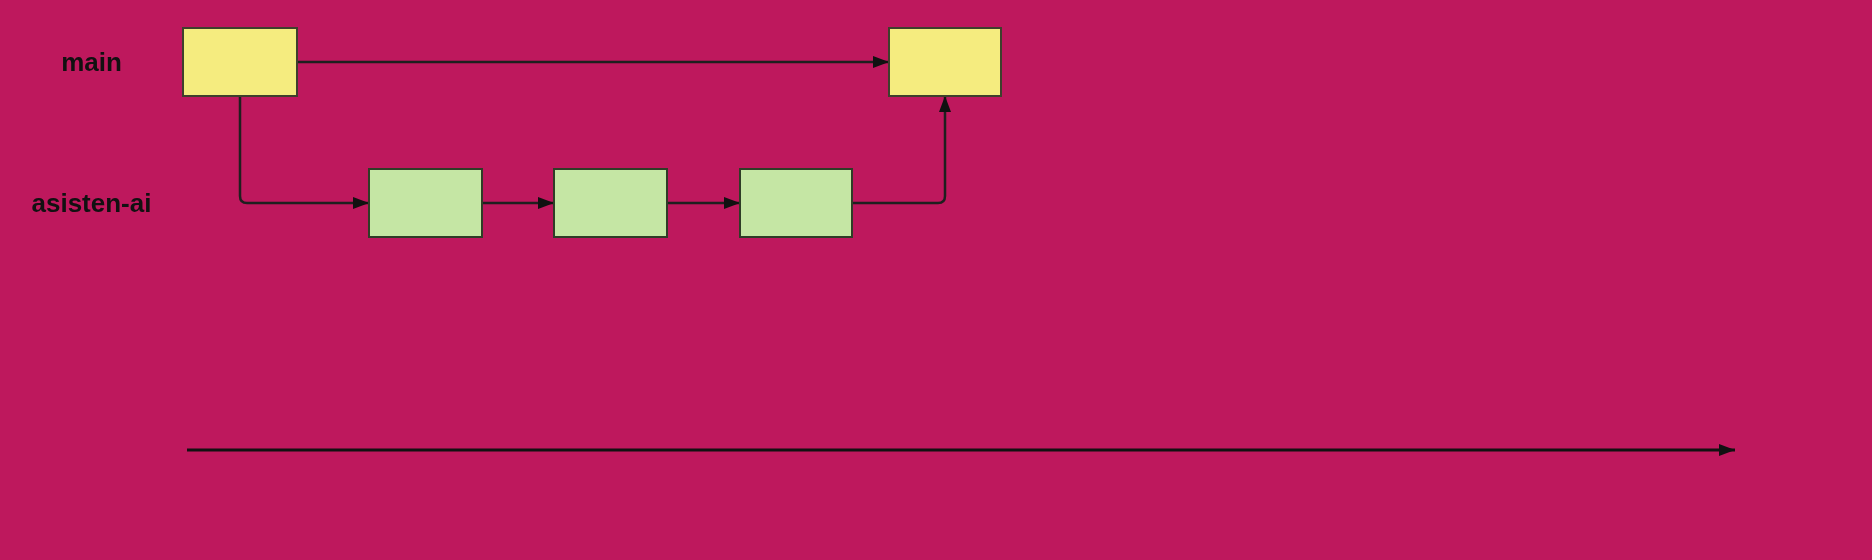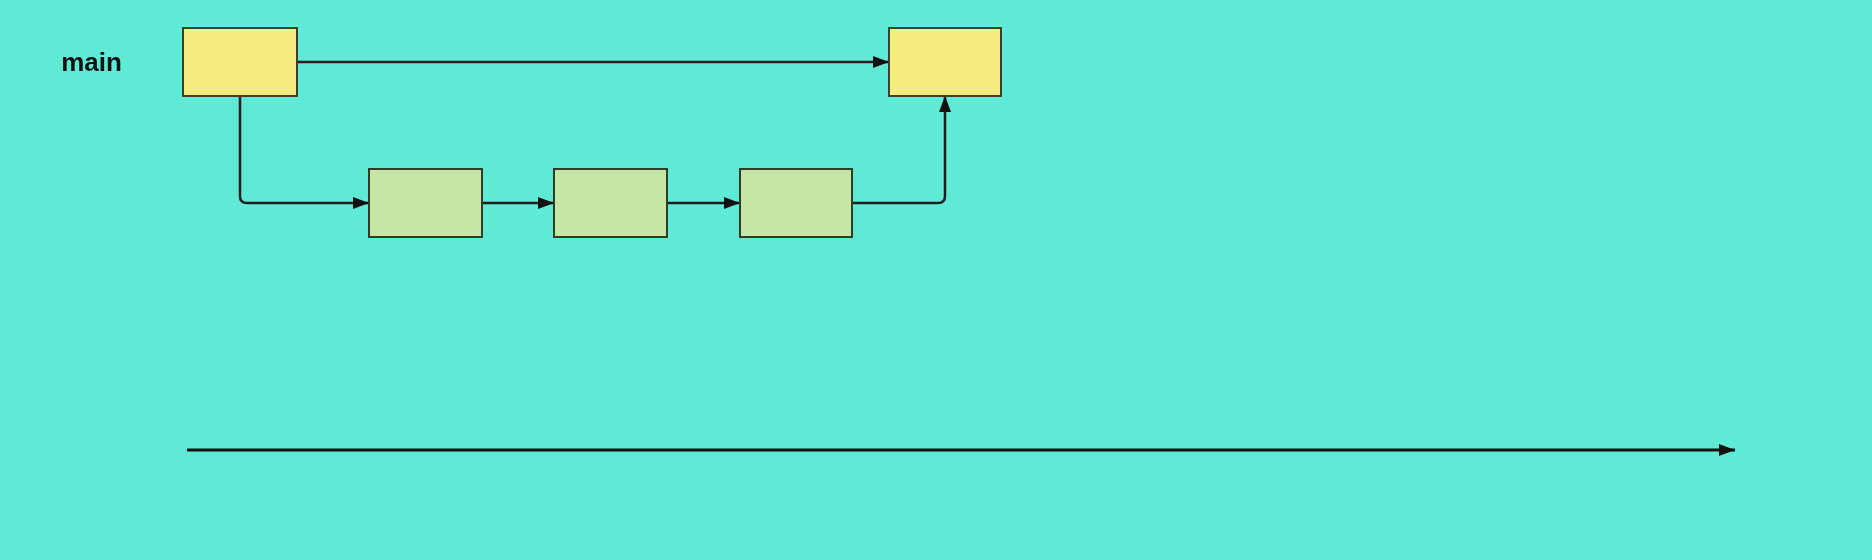--- a/index.html
+++ b/index.html
@@ -4,21 +4,21 @@
 <style>
   html, body {
     margin: 0;
     padding: 0;
     background: #ffffff;
   }
   .canvas {
     position: relative;
     width: 1872px;
     height: 560px;
-    background: #5eead4;
+    background: #be185d;
     overflow: hidden;
     font-family: "Liberation Sans", sans-serif;
   }
   .diagram-svg {
     position: absolute;
     left: 0;
     top: 0;
   }
   .node-main {
     stroke: #3f402c;
@@ -94,15 +94,16 @@
 
     <rect class="node-branch" x="369" y="169" width="113" height="68" fill="#c5e6a4"></rect>
     <rect class="node-branch" x="554" y="169" width="113" height="68" fill="#c5e6a4"></rect>
     <rect class="node-branch" x="740" y="169" width="112" height="68" fill="#c5e6a4"></rect>
 
     <path class="axis-line" d="M187,450 L1735,450" marker-end="url(#arrow)"></path>
   </svg>
 
   <div class="lane-label lane-label-main">main</div>
 
+  <div class="lane-label lane-label-branch">asisten-ai</div>
 
 
 </div>
 
 </body></html>

